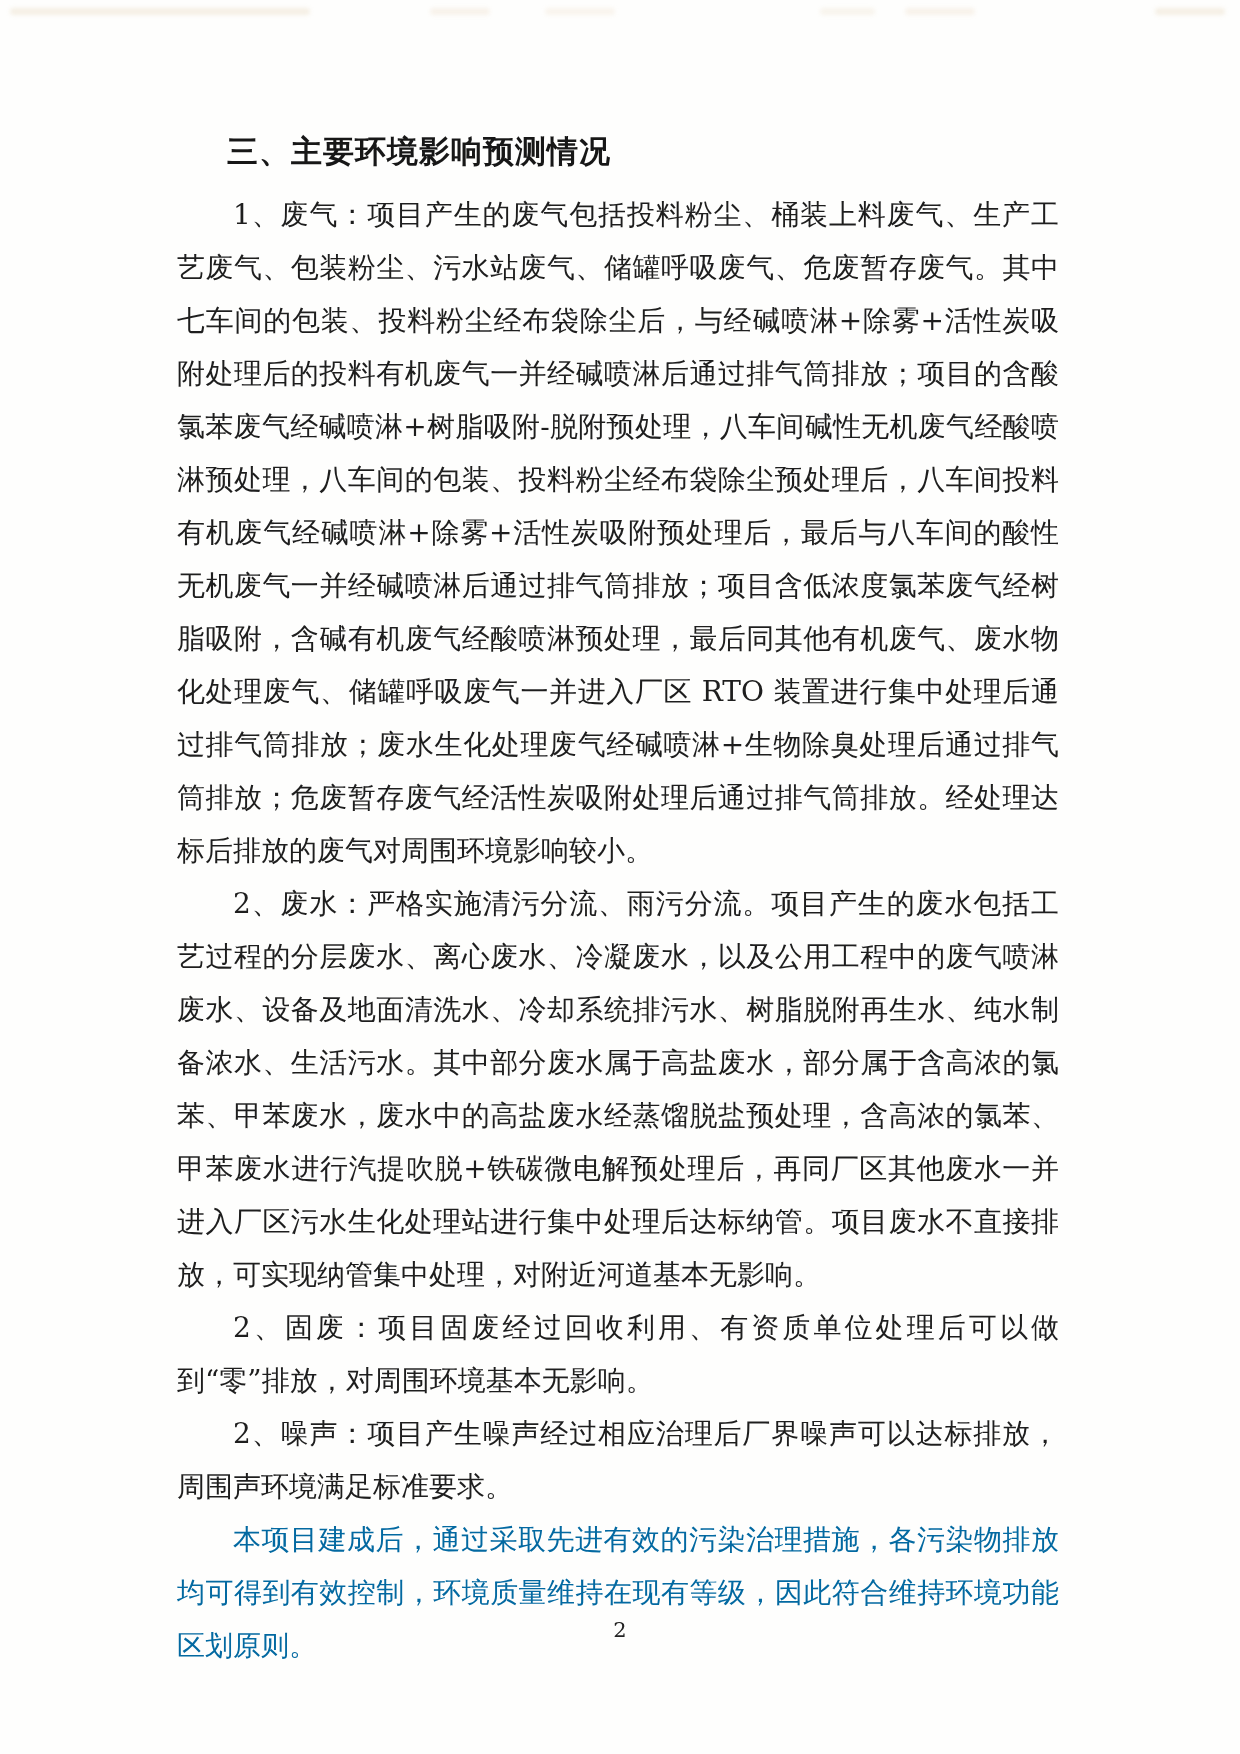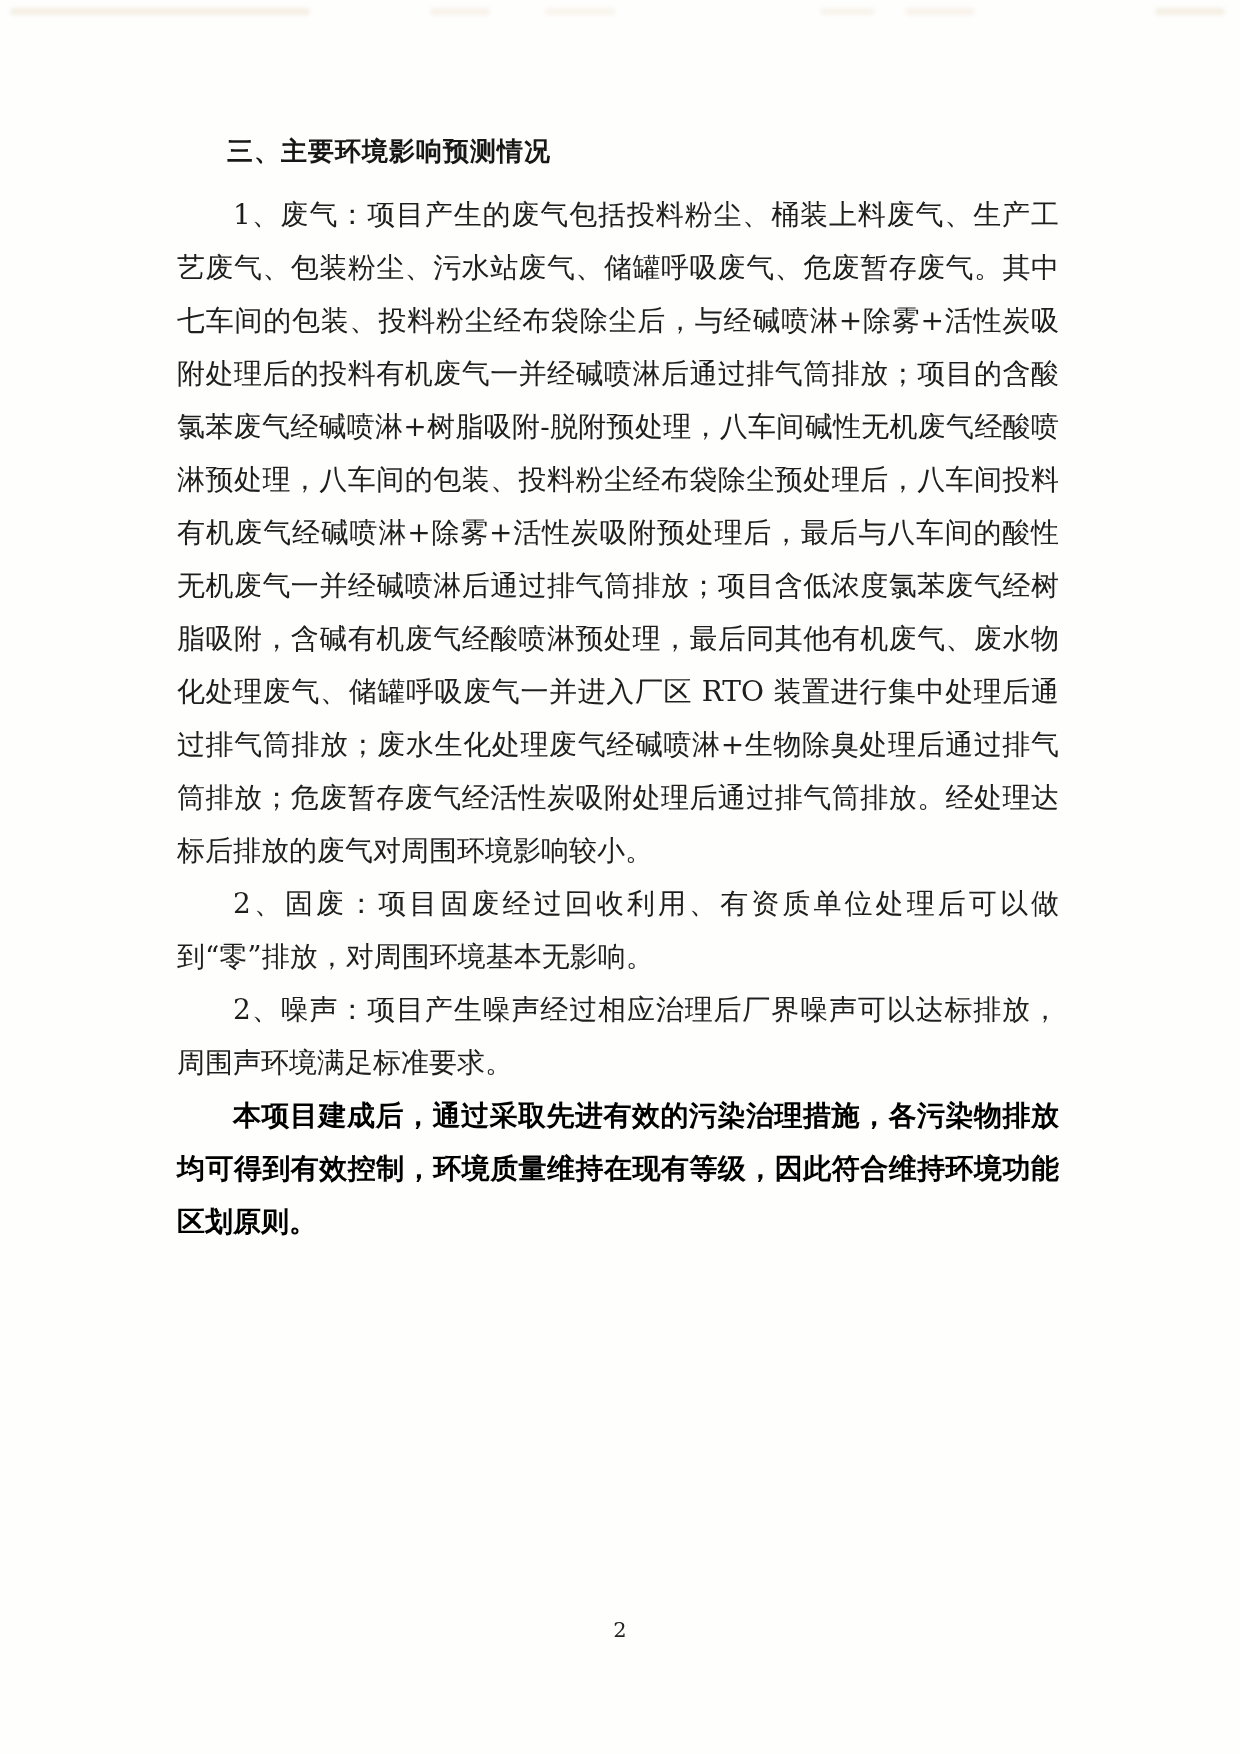--- a/index.html
+++ b/index.html
@@ -45,39 +45,39 @@
     position: absolute;
     top: 128px;
     left: 177px;
     width: 882px;
   }
   .section-title {
     margin: 0;
     padding-left: 50px;
     font-family: "DejaVu Sans", "Liberation Sans", sans-serif;
     font-weight: bold;
-    font-size: 26px;
+    font-size: 31px;
     line-height: 46px;
     color: #171717;
     letter-spacing: 1px;
   }
   .body-text {
     margin-top: 14px;
   }
   .body-text p {
     margin: 0;
     font-size: 28px;
     line-height: 53px;
     text-align: justify;
     text-indent: 2em;
     color: #1e1e1e;
   }
   .body-text p.bold {
-    font-weight: bold;
-    color: #000000;
+    font-weight: normal;
+    color: #0369a1;
   }
   .page-number {
     position: absolute;
     bottom: 112px;
     left: 0;
     width: 100%;
     text-align: center;
     font-size: 21px;
     color: #222222;
   }
@@ -94,20 +94,21 @@
     <span class="blob b4"></span>
     <span class="blob b5"></span>
     <span class="blob b6"></span>
   </div>
 
   <div class="content">
     <h1 class="section-title">三、主要环境影响预测情况</h1>
 
     <div class="body-text">
       <p>1、废气：项目产生的废气包括投料粉尘、桶装上料废气、生产工艺废气、包装粉尘、污水站废气、储罐呼吸废气、危废暂存废气。其中七车间的包装、投料粉尘经布袋除尘后，与经碱喷淋+除雾+活性炭吸附处理后的投料有机废气一并经碱喷淋后通过排气筒排放；项目的含酸氯苯废气经碱喷淋+树脂吸附-脱附预处理，八车间碱性无机废气经酸喷淋预处理，八车间的包装、投料粉尘经布袋除尘预处理后，八车间投料有机废气经碱喷淋+除雾+活性炭吸附预处理后，最后与八车间的酸性无机废气一并经碱喷淋后通过排气筒排放；项目含低浓度氯苯废气经树脂吸附，含碱有机废气经酸喷淋预处理，最后同其他有机废气、废水物化处理废气、储罐呼吸废气一并进入厂区 RTO 装置进行集中处理后通过排气筒排放；废水生化处理废气经碱喷淋+生物除臭处理后通过排气筒排放；危废暂存废气经活性炭吸附处理后通过排气筒排放。经处理达标后排放的废气对周围环境影响较小。</p>
+      <p>2、废水：严格实施清污分流、雨污分流。项目产生的废水包括工艺过程的分层废水、离心废水、冷凝废水，以及公用工程中的废气喷淋废水、设备及地面清洗水、冷却系统排污水、树脂脱附再生水、纯水制备浓水、生活污水。其中部分废水属于高盐废水，部分属于含高浓的氯苯、甲苯废水，废水中的高盐废水经蒸馏脱盐预处理，含高浓的氯苯、甲苯废水进行汽提吹脱+铁碳微电解预处理后，再同厂区其他废水一并进入厂区污水生化处理站进行集中处理后达标纳管。项目废水不直接排放，可实现纳管集中处理，对附近河道基本无影响。</p>
       <p>2、固废：项目固废经过回收利用、有资质单位处理后可以做到“零”排放，对周围环境基本无影响。</p>
       <p>2、噪声：项目产生噪声经过相应治理后厂界噪声可以达标排放，周围声环境满足标准要求。</p>
       <p class="bold">本项目建成后，通过采取先进有效的污染治理措施，各污染物排放均可得到有效控制，环境质量维持在现有等级，因此符合维持环境功能区划原则。</p>
     </div>
   </div>
 
   <div class="page-number">2</div>
 
 </div>
 

